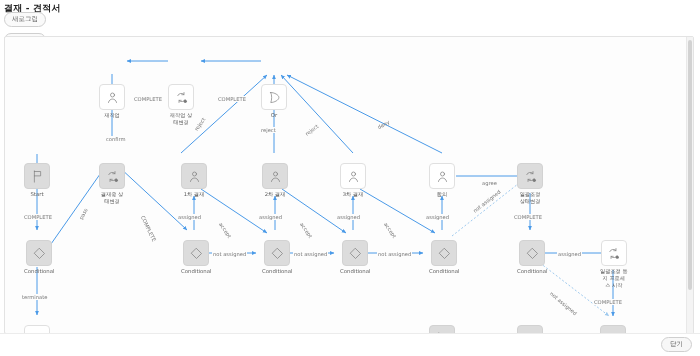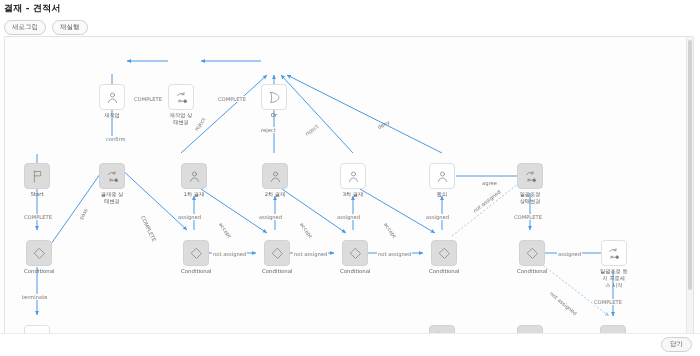--- a/index.html
+++ b/index.html
@@ -8,21 +8,21 @@
     width:700px;height:356px;overflow:hidden;
     color:#333;
   }
   #app{position:relative;width:700px;height:356px;}
 
   
   .page-title{
     position:absolute;left:4px;top:2px;
     font-size:9px;font-weight:bold;color:#222;letter-spacing:.2px;
   }
-  .btn-row{position:absolute;left:4px;top:20px;display:flex;gap:6px;}
+  .btn-row{position:absolute;left:4px;top:12px;display:flex;gap:6px;flex-direction:column;}
   .pill{
     border:1px solid #cfcfcf;background:#fafafa;border-radius:9px;
     font-size:6.5px;color:#555;padding:3px 7px;line-height:1;
     white-space:nowrap;cursor:pointer;
   }
 
   
   .canvas-frame{
     position:absolute;left:4px;top:36px;width:688px;height:296px;
     background:#fdfdfd;border:1px solid #e3e3e3;border-radius:2px;

